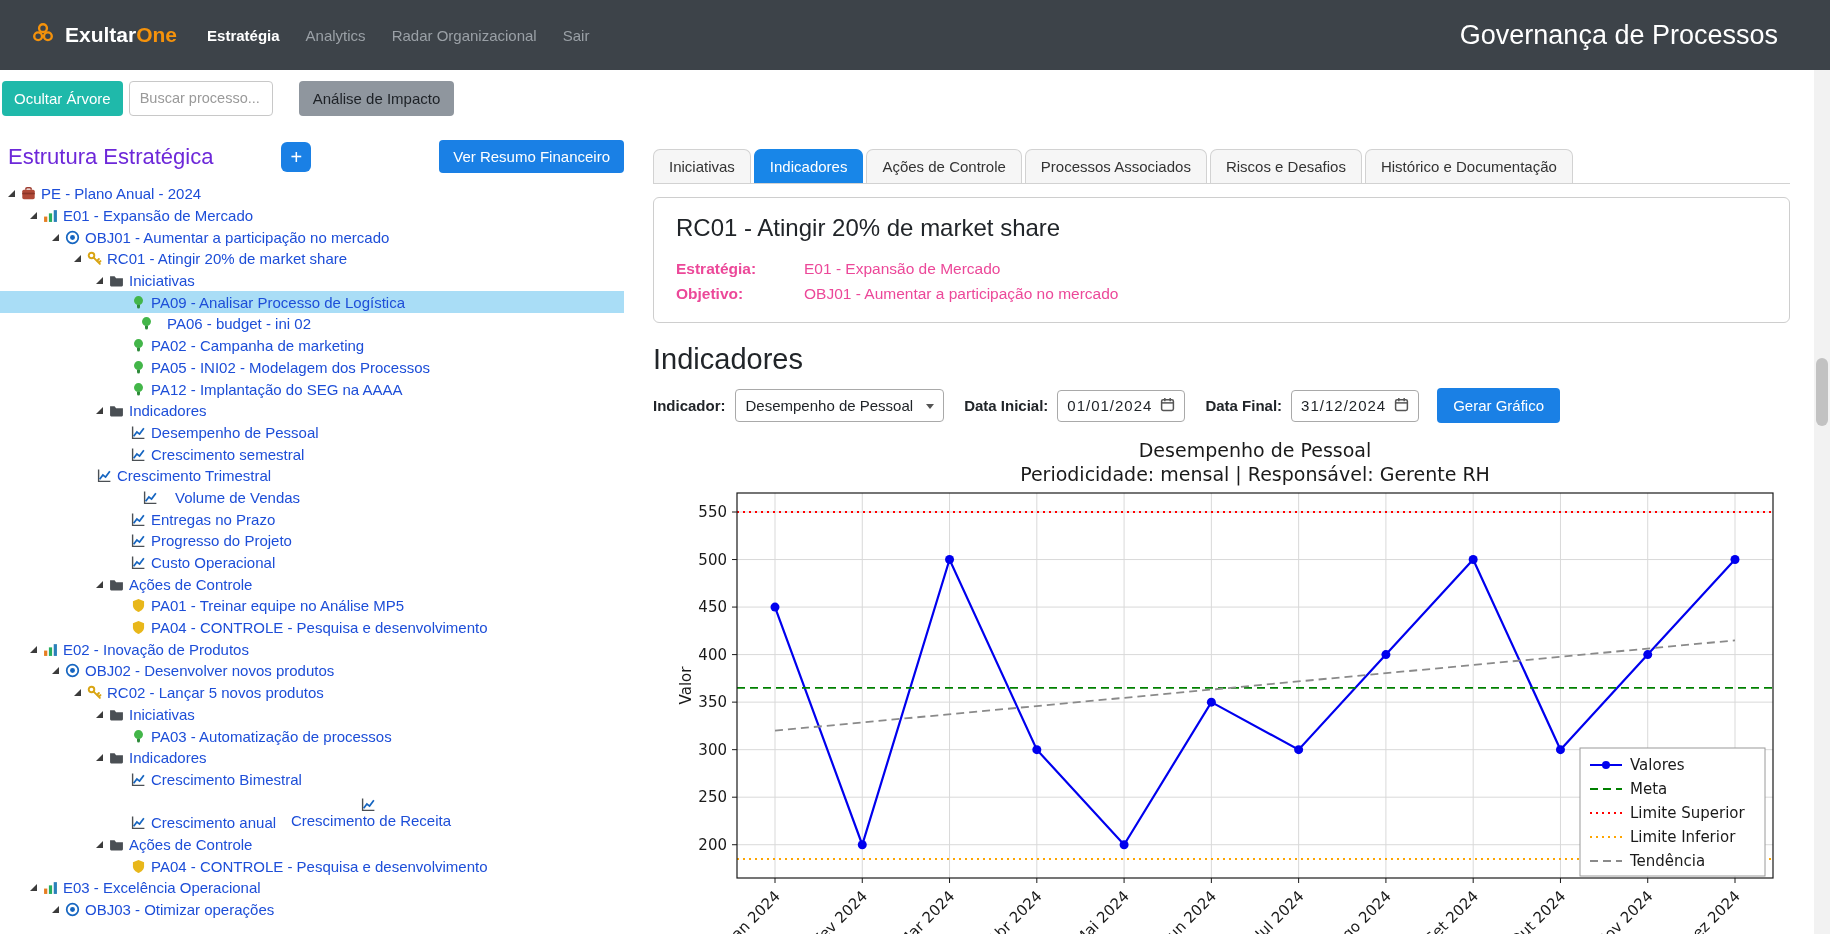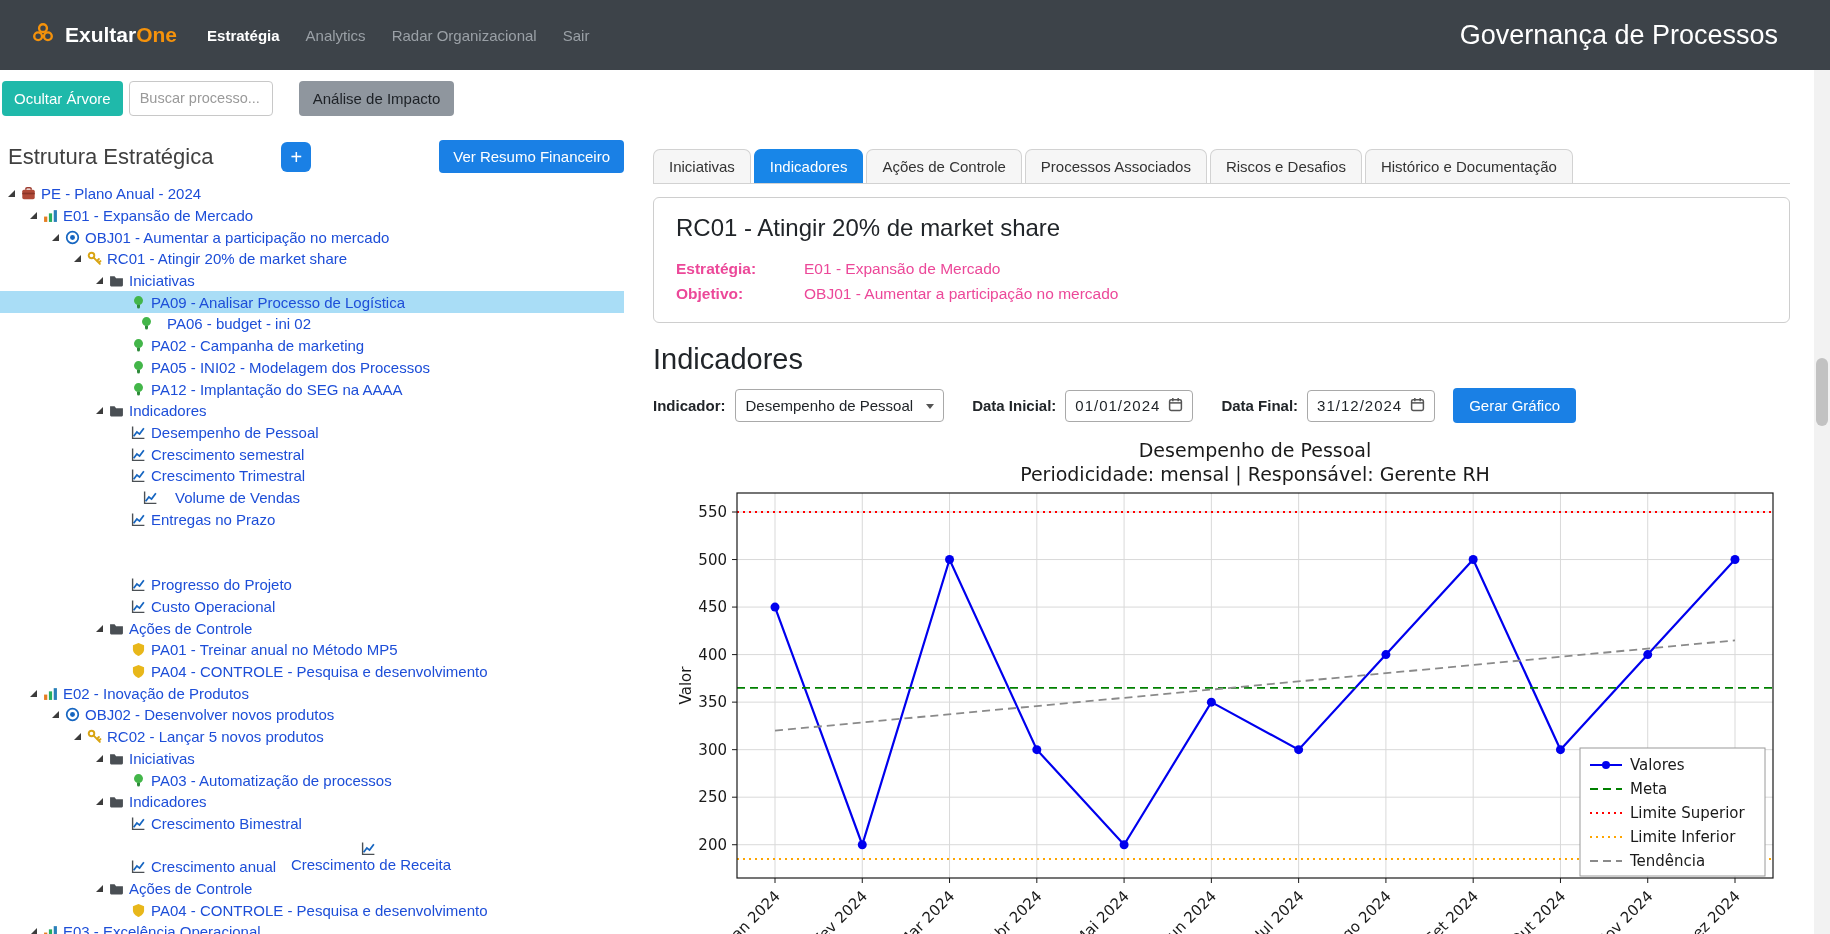--- a/index.html
+++ b/index.html
@@ -22,21 +22,21 @@
   .btn{border:none;cursor:pointer;font-family:inherit}
   .btn.teal{background:#1fb9aa;color:#fff;font-size:15px;padding:9px 12px;border-radius:4px}
   .search{width:144px;height:35px;border:1px solid #c8c8c8;border-radius:4px;padding:0 10px;font-size:14.5px;color:#0369a1;font-family:inherit}
   .search::placeholder{color:#9a9a9a}
   .btn.gray{background:#8f969e;color:#1d2126;font-size:15px;padding:9px 14px;border-radius:4px;margin-left:20px}
 
   
   .content{display:flex;align-items:flex-start}
   .sidebar{width:624px;flex:0 0 624px}
   .sidebar-header{display:flex;align-items:center;padding:4px 0 10px 8px}
-  .sidebar-title{font-size:22px;font-weight:500;color:#404040}
+  .sidebar-title{font-size:22px;font-weight:500;color:#6d28d9}
   .btn.plus{width:30px;height:30px;background:#1a80e5;color:#fff;font-size:20px;border-radius:6px;margin-left:68px;line-height:1}
   .btn.blue{background:#1a80e5;color:#fff;font-size:15px;padding:8px 14px;border-radius:4px}
   .sidebar-header .btn.blue{margin-left:auto}
 
   
   .tree{font-size:15px;color:#1d4ed8}
   .tree-row{display:flex;align-items:center;height:21.7px;cursor:pointer;white-space:nowrap}
   .tree-row.selected{background:#a9ddf6}
   .twisty{width:0;height:0;border-bottom:7px solid #3c3c3c;border-left:7px solid transparent;margin-right:6px;flex:0 0 auto}
   .twisty.hidden{visibility:hidden}
@@ -50,21 +50,21 @@
   .tab.active{background:#1886e8;border-color:#1886e8;color:#fff}
   .detail-card{margin-top:13px;border:1px solid #cecece;border-radius:6px;padding:16px 22px;background:#fff}
   .detail-title{font-size:24px;font-weight:400;color:#212529;margin-bottom:14px}
   .field{font-size:15.5px;line-height:25px;color:#ec4899}
   .flabel{font-weight:bold;display:inline-block;width:128px}
   .section-title{font-size:29px;font-weight:500;color:#212529;margin:20px 0 12px}
 
   
   .controls{display:flex;align-items:center;font-size:15px;color:#212529}
   .clabel{font-weight:bold;margin-right:9px}
-  .clabel.ml{margin-left:28px}
+  .clabel.ml{margin-left:20px}
   .select{border:1px solid #a9a9a9;border-radius:4px;padding:7px 30px 7px 10px;position:relative;cursor:pointer;background:#fff}
   .caret{position:absolute;right:9px;top:14px;width:0;height:0;border-top:5px solid #555;border-left:4px solid transparent;border-right:4px solid transparent}
   .datebox{border:1px solid #a9a9a9;border-radius:4px;padding:6px 9px;display:flex;align-items:flex-start;gap:8px;cursor:pointer;background:#fff;letter-spacing:1px}
   .controls .btn.blue{margin-left:18px;padding:9px 16px}
 
   
   .chart-wrap{margin-top:10px;margin-left:12px}
   svg text{font-family:"DejaVu Sans",sans-serif}
 
   
@@ -234,21 +234,21 @@
         <div class="tree-row" style="padding-left: 118px;">
           <span class="twisty hidden"></span>
           <span class="tree-icon">
             <svg viewBox="0 0 14 14">
               <path d="M1.5 1.5 V12.5 H12.5" fill="none" stroke="#4a4f54" stroke-width="1.3"></path>
               <path d="M2.5 10.5 L5.5 6.5 L8 8.5 L12 3" fill="none" stroke="#1565c0" stroke-width="1.6"></path>
             </svg>
           </span>
           <span class="tree-label">Crescimento semestral</span>
         </div>
-        <div class="tree-row" style="padding-left: 118px;">
+        <div class="tree-row" style="padding-left: 84px;">
           <span class="twisty hidden"></span>
           <span class="tree-icon">
             <svg viewBox="0 0 14 14">
               <path d="M1.5 1.5 V12.5 H12.5" fill="none" stroke="#4a4f54" stroke-width="1.3"></path>
               <path d="M2.5 10.5 L5.5 6.5 L8 8.5 L12 3" fill="none" stroke="#1565c0" stroke-width="1.6"></path>
             </svg>
           </span>
           <span class="tree-label">Crescimento Trimestral</span>
         </div>
         <div class="tree-row" style="padding-left: 118px; gap: 12px;">
@@ -264,21 +264,21 @@
         <div class="tree-row" style="padding-left: 118px;">
           <span class="twisty hidden"></span>
           <span class="tree-icon">
             <svg viewBox="0 0 14 14">
               <path d="M1.5 1.5 V12.5 H12.5" fill="none" stroke="#4a4f54" stroke-width="1.3"></path>
               <path d="M2.5 10.5 L5.5 6.5 L8 8.5 L12 3" fill="none" stroke="#1565c0" stroke-width="1.6"></path>
             </svg>
           </span>
           <span class="tree-label">Entregas no Prazo</span>
         </div>
-        <div class="tree-row" style="padding-left: 118px; margin-top: 44px;">
+        <div class="tree-row" style="padding-left: 118px;">
           <span class="twisty hidden"></span>
           <span class="tree-icon">
             <svg viewBox="0 0 14 14">
               <path d="M1.5 1.5 V12.5 H12.5" fill="none" stroke="#4a4f54" stroke-width="1.3"></path>
               <path d="M2.5 10.5 L5.5 6.5 L8 8.5 L12 3" fill="none" stroke="#1565c0" stroke-width="1.6"></path>
             </svg>
           </span>
           <span class="tree-label">Progresso do Projeto</span>
         </div>
         <div class="tree-row" style="padding-left: 118px;">
@@ -300,21 +300,21 @@
           </span>
           <span class="tree-label">Ações de Controle</span>
         </div>
         <div class="tree-row" style="padding-left: 118px;">
           <span class="twisty hidden"></span>
           <span class="tree-icon">
             <svg viewBox="0 0 14 14">
               <path d="M7 1 L12.2 3 V6.8 c0 3.1-2.3 5.1-5.2 6.2 C4.1 11.9 1.8 9.9 1.8 6.8 V3 z" fill="#e8b71a"></path>
             </svg>
           </span>
-          <span class="tree-label">PA01 - Treinar anual no Método MP5</span>
+          <span class="tree-label">PA01 - Treinar equipe no Análise MP5</span>
         </div>
         <div class="tree-row" style="padding-left: 118px;">
           <span class="twisty hidden"></span>
           <span class="tree-icon">
             <svg viewBox="0 0 14 14">
               <path d="M7 1 L12.2 3 V6.8 c0 3.1-2.3 5.1-5.2 6.2 C4.1 11.9 1.8 9.9 1.8 6.8 V3 z" fill="#e8b71a"></path>
             </svg>
           </span>
           <span class="tree-label">PA04 - CONTROLE - Pesquisa e desenvolvimento</span>
         </div>

